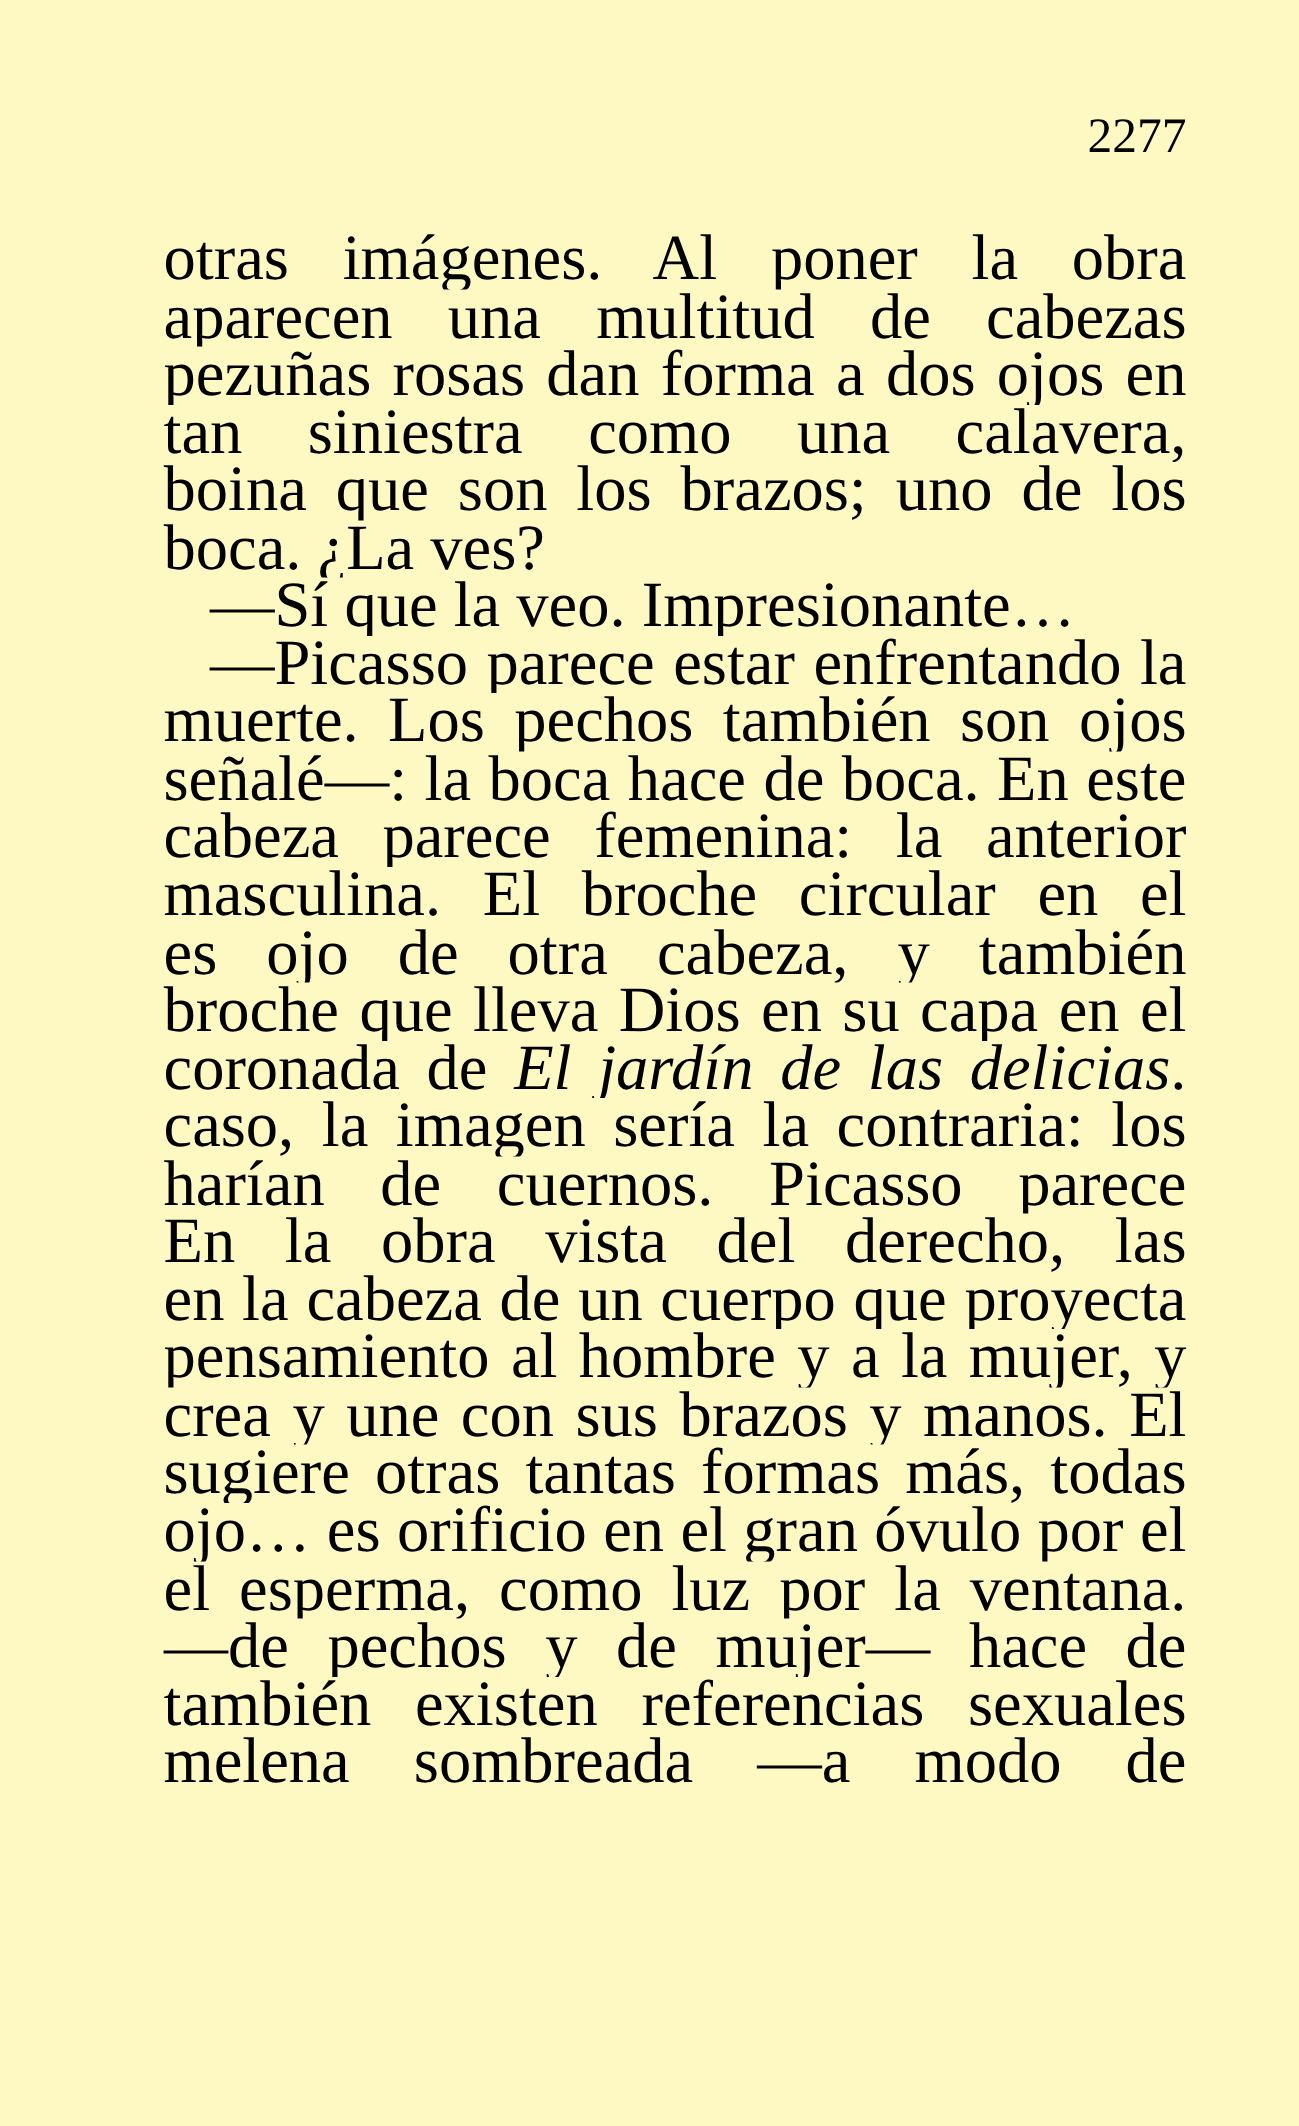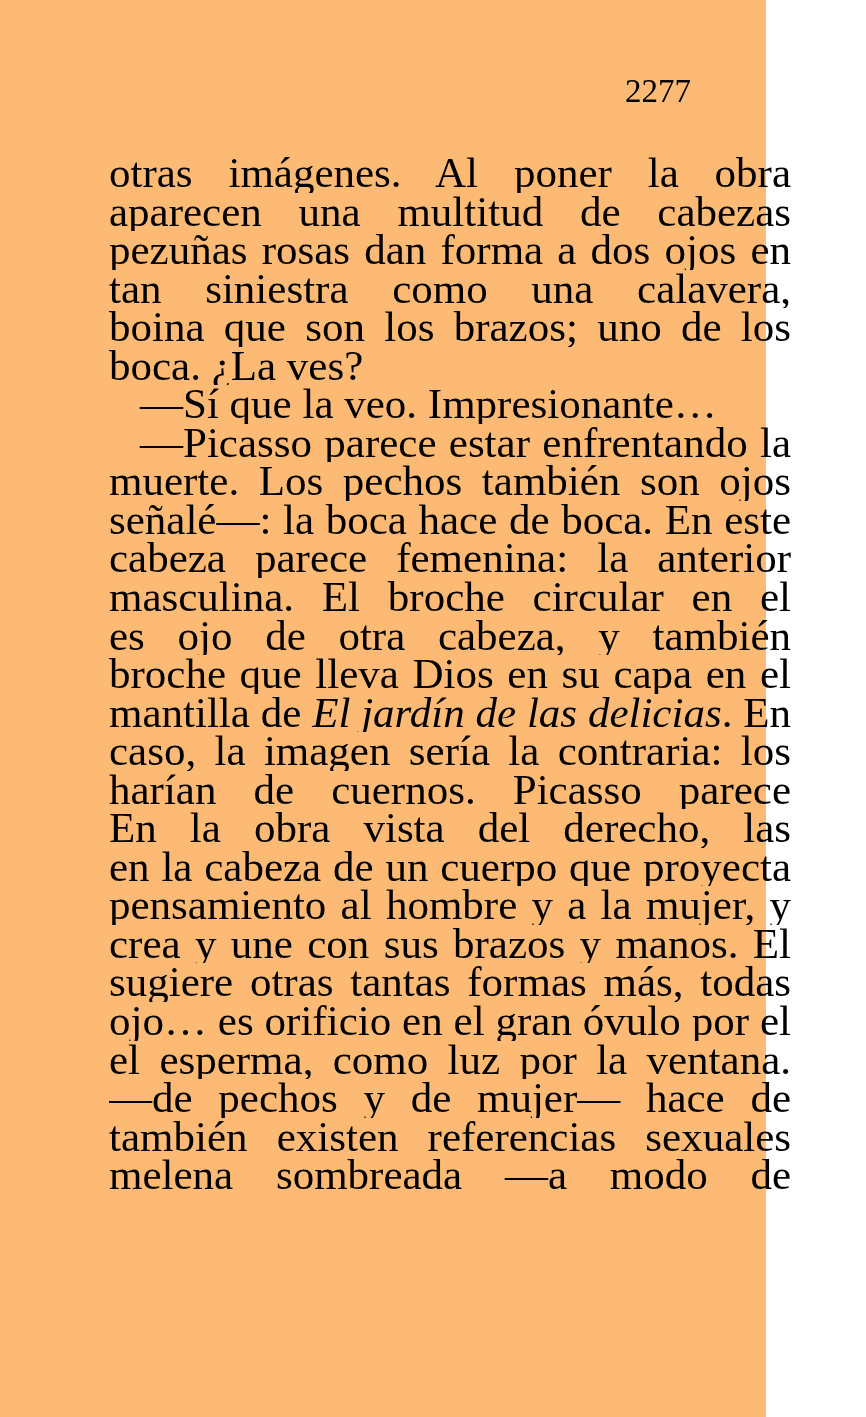--- a/index.html
+++ b/index.html
@@ -11,23 +11,23 @@
     height: 1417px;
     background: #ffffff;
     overflow: hidden;
     position: relative;
     font-family: "Liberation Serif", "DejaVu Serif", serif;
     color: #000000;
   }
   .page {
     position: absolute;
     top: 0; left: 0;
-    width: 766px;
+    width: 866px;
     height: 1417px;
-    background: #fdba74;
+    background: #fef9c3;
   }
   .page-number {
     position: absolute;
     top: 72px;
     right: 75px;
     font-size: 33px;
     line-height: 38.55px;
     text-align: right;
     color: #000000;
   }
@@ -71,21 +71,21 @@
       <div class="line"><span>boina que son los brazos; uno de los ojos hace de</span></div>
       <div class="line no-justify"><span>boca. ¿La ves?</span></div>
       <div class="line indent no-justify"><span>—Sí que la veo. Impresionante…</span></div>
       <div class="line indent"><span>—Picasso parece estar enfrentando la vida a la</span></div>
       <div class="line"><span>muerte. Los pechos también son ojos de una</span></div>
       <div class="line"><span>señalé—: la boca hace de boca. En este caso, la</span></div>
       <div class="line"><span>cabeza parece femenina: la anterior parece</span></div>
       <div class="line"><span>masculina. El broche circular en el pecho también</span></div>
       <div class="line"><span>es ojo de otra cabeza, y también recuerda al</span></div>
       <div class="line"><span>broche que lleva Dios en su capa en el panel</span></div>
-      <div class="line"><span>mantilla de </span><i>El jardín de las delicias</i><span>. En este</span></div>
+      <div class="line"><span>coronada de </span><i>El jardín de las delicias</i><span>. En este</span></div>
       <div class="line"><span>caso, la imagen sería la contraria: los pechos</span></div>
       <div class="line"><span>harían de cuernos. Picasso parece evocar la</span></div>
       <div class="line"><span>En la obra vista del derecho, las pezuñas son ojos</span></div>
       <div class="line"><span>en la cabeza de un cuerpo que proyecta con su</span></div>
       <div class="line"><span>pensamiento al hombre y a la mujer, y que los</span></div>
       <div class="line"><span>crea y une con sus brazos y manos. El cuadro</span></div>
       <div class="line"><span>sugiere otras tantas formas más, todas con su</span></div>
       <div class="line"><span>ojo… es orificio en el gran óvulo por el que entra</span></div>
       <div class="line"><span>el esperma, como luz por la ventana. La parece</span></div>
       <div class="line"><span>—de pechos y de mujer— hace de peineta en la</span></div>

